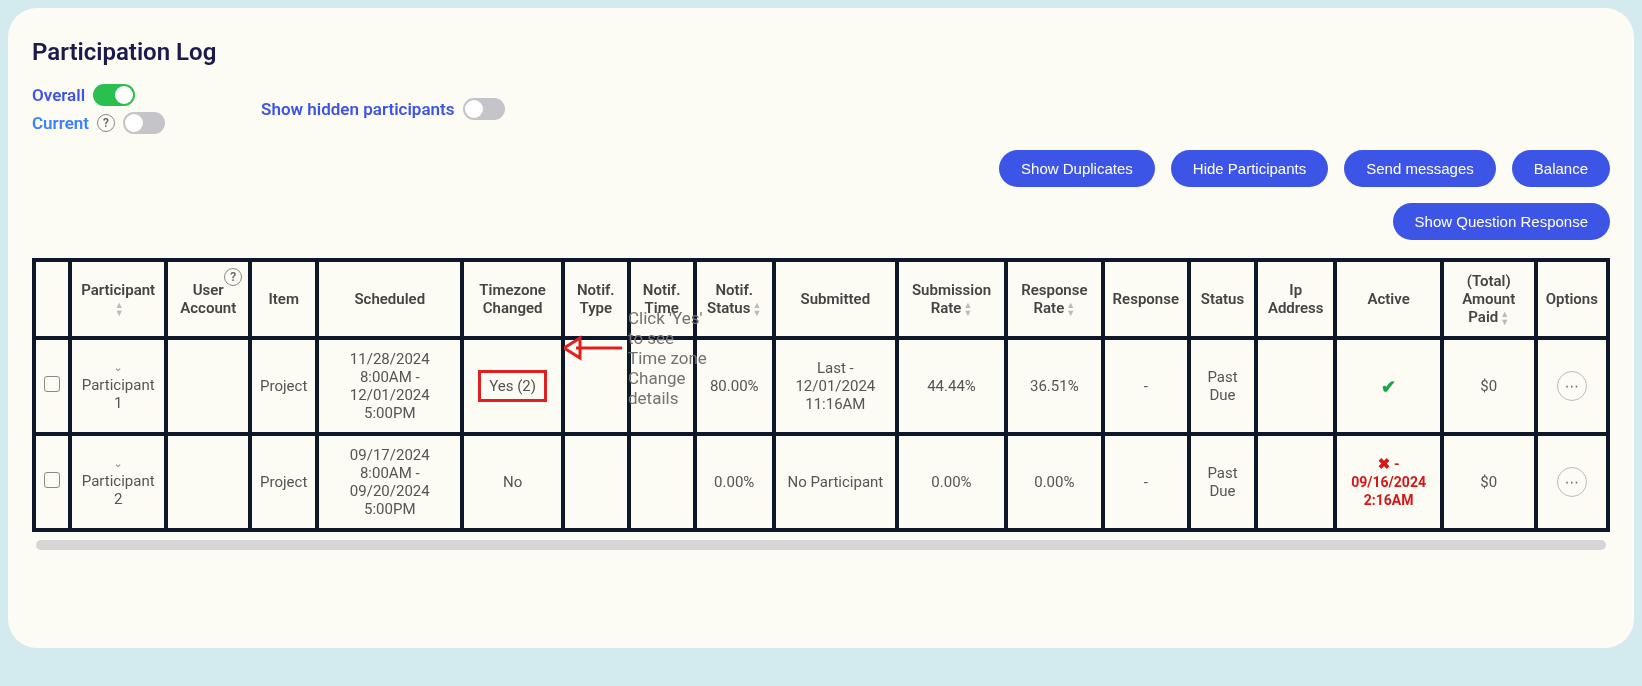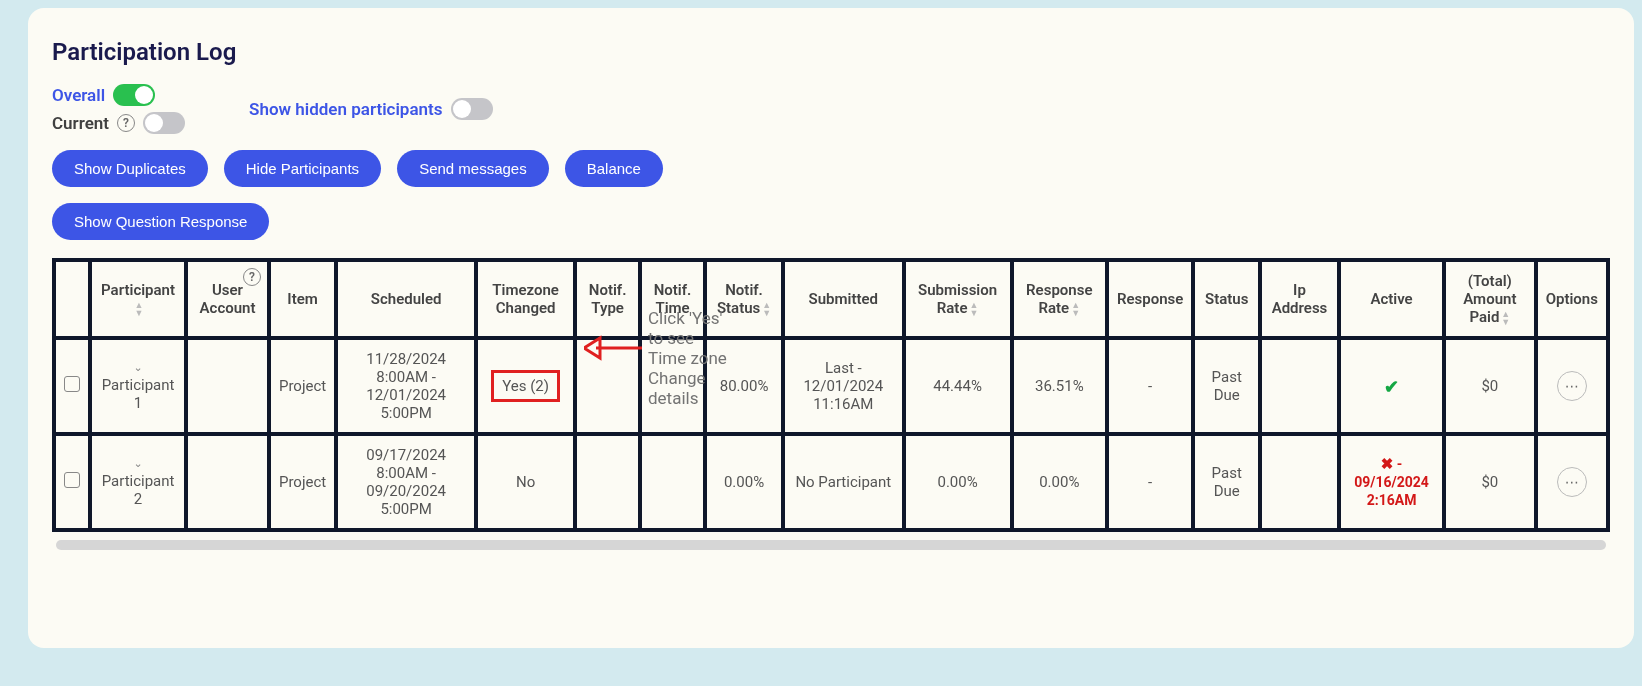--- a/index.html
+++ b/index.html
@@ -4,46 +4,45 @@
 <style>
   * { box-sizing: border-box; }
   body {
     margin: 0;
     font-family: -apple-system, BlinkMacSystemFont, "Segoe UI", Roboto, sans-serif;
     background: #d3eaef;
     padding: 8px;
   }
   .card {
     background: #fcfbf4;
-    border-radius: 16px;
+    border-radius: 29px;
     padding: 24px 24px 8px 24px;
     min-height: 640px;
     position: relative;
-    margin-left: 20px;
   }
   .page-title {
     font-size: 24px;
     font-weight: 600;
     color: #1a1a4d;
     margin: 6px 0 18px 0;
   }
   .toggles-row {
     display: flex;
-    gap: 64px;
+    gap: 96px;
     margin-bottom: 6px;
   }
   .toggle-group {
     display: flex;
     align-items: center;
     gap: 8px;
     font-size: 17px;
     font-weight: 600;
   }
   .tg-blue { color: #3d55e6; }
-  .tg-grey { color: #404040; }
+  .tg-grey { color: #3b82f6; }
   .toggle {
     width: 42px;
     height: 22px;
     border-radius: 11px;
     background: #c5c5c9;
     position: relative;
     display: inline-block;
   }
   .toggle.on { background: #29c04f; }
   .toggle .knob {
@@ -58,21 +57,21 @@
   .help-circle {
     display:inline-flex;
     align-items:center;
     justify-content:center;
     width:18px;height:18px;
     border:1.5px solid #888;
     border-radius:50%;
     font-size:12px;
     color:#666;
   }
-  .btn-row { display:flex; gap:16px; margin:16px 0 12px 0; flex-wrap:wrap;}
+  .btn-row { display:flex; gap:16px; margin:16px 0 12px 0; flex-wrap:wrap;justify-content:flex-end;}
   .btn {
     background:#3d55e6;
     color:#fff;
     border:none;
     padding:10px 22px;
     border-radius:22px;
     font-size:15px;
     font-weight:500;
     cursor:pointer;
     display:inline-flex;

